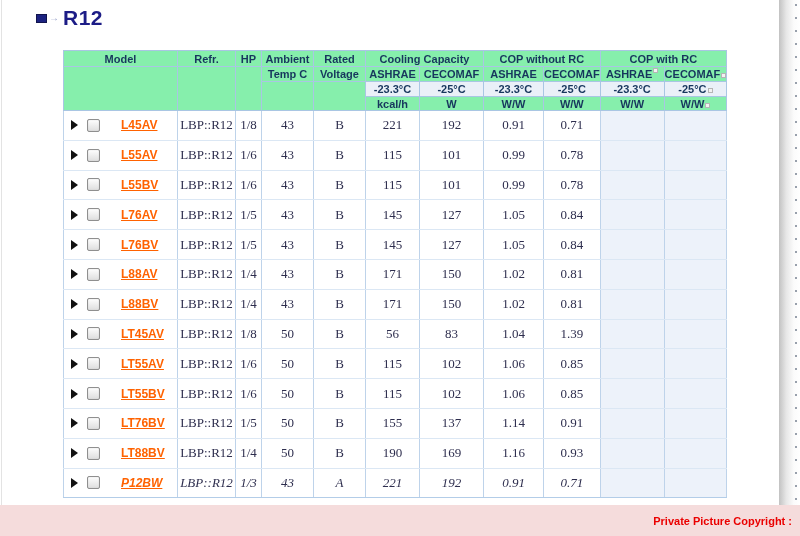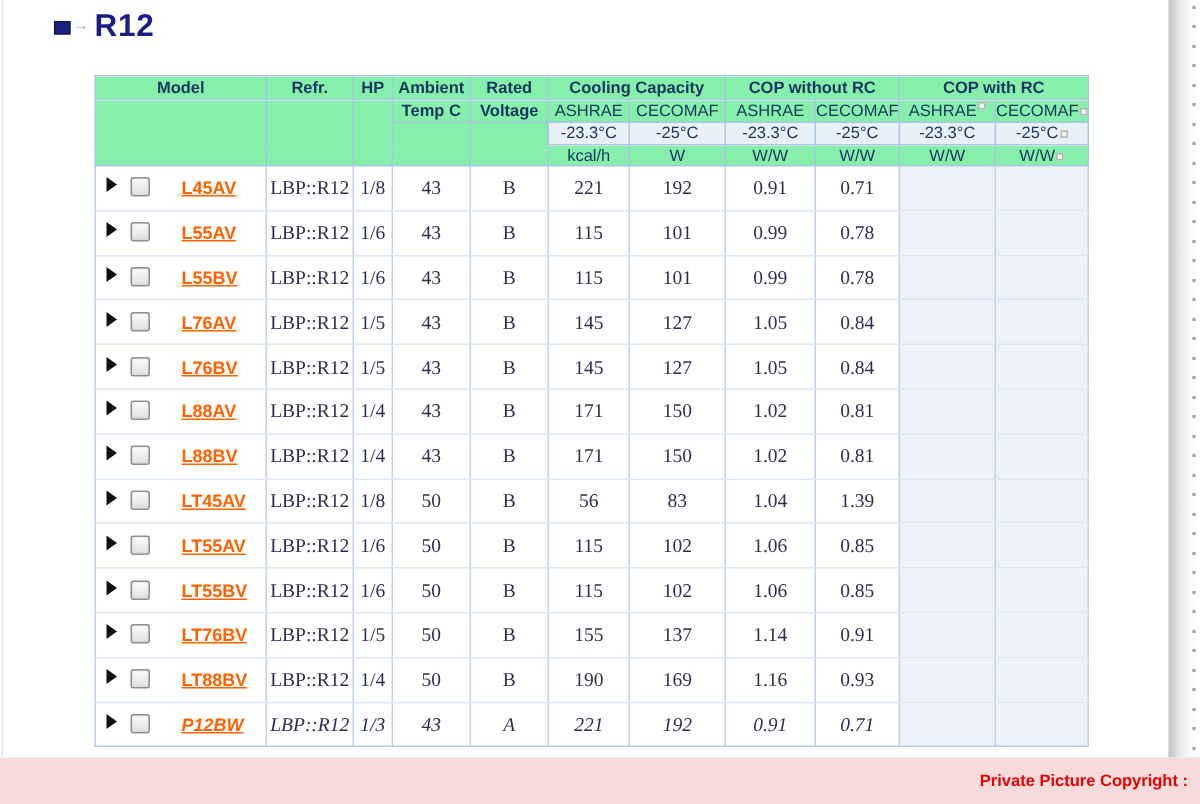--- a/index.html
+++ b/index.html
@@ -17,40 +17,40 @@
   
   .table-wrap { position:absolute; left:63px; top:50px; }
   table { border-collapse:collapse; table-layout:fixed; }
   th, td { overflow:hidden; white-space:nowrap; }
 
   thead th {
     border:1px solid #a9c6e3;
     color:#17365d; font-size:11px; font-weight:bold;
     text-align:center; vertical-align:middle; background:#86efac;
   }
-  thead .sub { font-weight:normal;margin-left:48px; }
+  thead .sub { font-weight:bold;margin-left:48px; }
   thead tr.r1 { height:16px; }
   thead tr.r2 { height:15px; }
   thead tr.r3 { height:15px; }
   thead tr.r4 { height:14px; }
   thead tr.r3 th.sub { background:#eaf0f8; }
 
   tbody tr { height:29.8px; }
   tbody td {
     border-left:1px solid #bed3ea; border-right:1px solid #bed3ea;
     border-top:1px solid #dbe7f4; border-bottom:1px solid #dbe7f4;
     text-align:center; vertical-align:middle;
     font-family:"Liberation Serif","DejaVu Serif",serif;
     font-size:13px; color:#2e2e4e; background:#ffffff;
   }
   tbody td.empty { background:#edf2fa; }
   tbody tr:last-child td { border-bottom:1px solid #b3cde8;font-style:italic; }
 
   td.model-cell { text-align:left; }
-  .model-inner { display:flex; align-items:flex-start; padding-left:7px; gap:9px; }
+  .model-inner { display:flex; align-items:center; padding-left:7px; gap:9px; }
   .expander { width:0; height:0; border-top:5px solid transparent; border-bottom:5px solid transparent; border-left:7px solid #111; cursor:pointer; }
   .checkbox { width:13px; height:13px; border:1px solid #8f8f8f; border-radius:2px;
               background:linear-gradient(#fdfdfd,#dedede); box-shadow:inset 0 0 1px #bbb; cursor:pointer; }
   .model-link { font-family:"Liberation Sans","DejaVu Sans",sans-serif; font-size:12px; font-weight:bold;
                 color:#ff6200; text-decoration:underline; cursor:pointer; margin-left:12px; }
 
   .broken-icon { display:inline-block; width:5px; height:5px; border:1px solid #b5b5b5; background:#f2f2f2; }
   .sup { vertical-align:super; margin-left:1px; }
   .sb  { vertical-align:baseline; margin-left:1px; }
 

